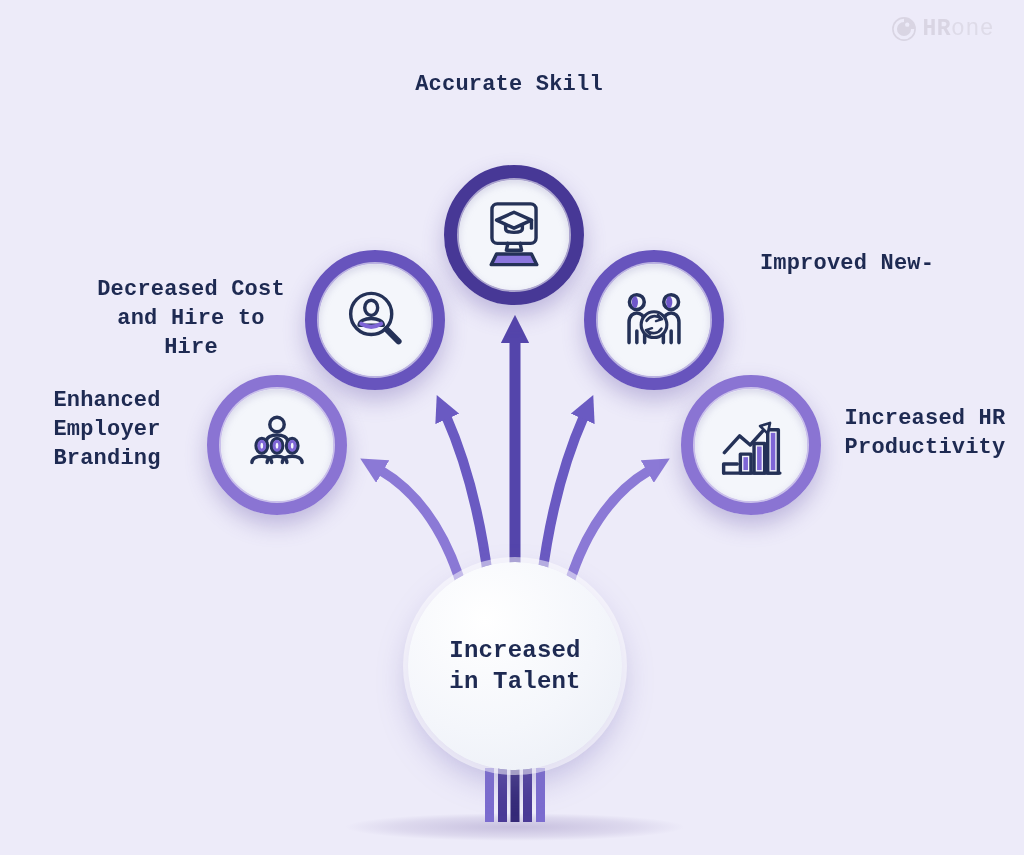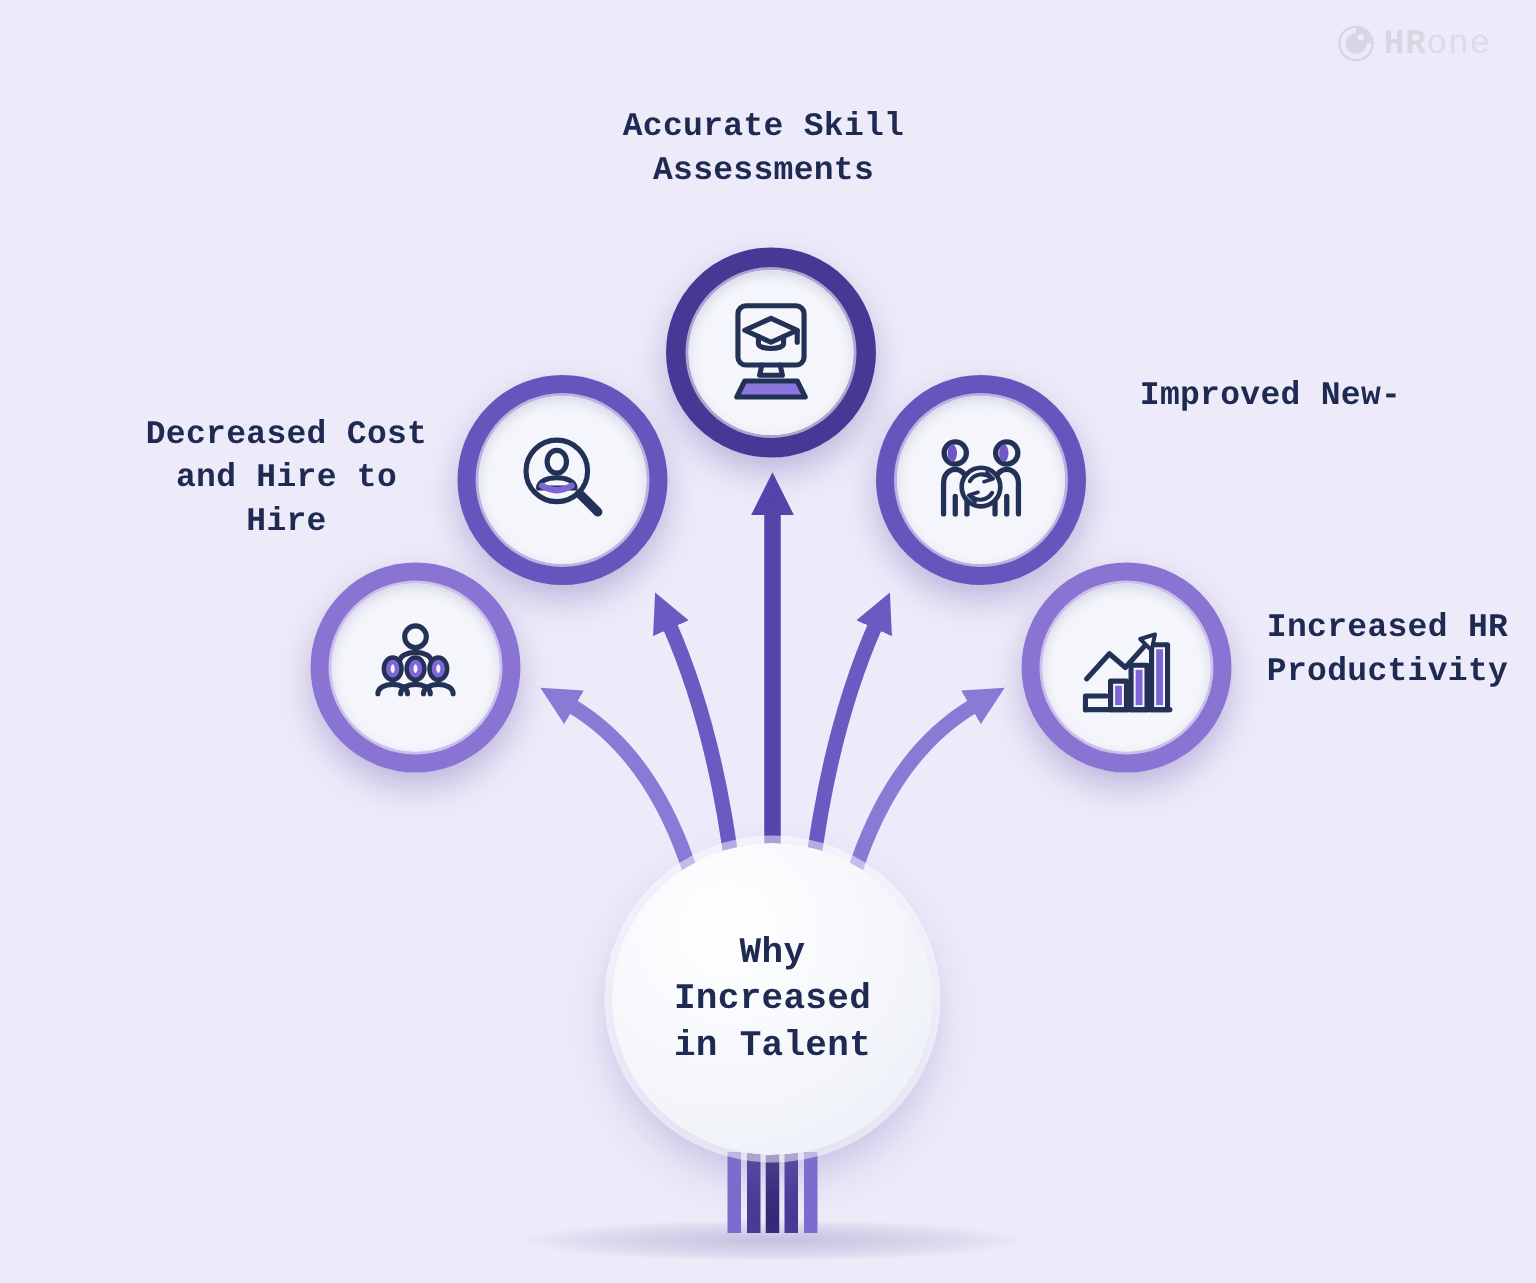--- a/index.html
+++ b/index.html
@@ -173,42 +173,45 @@
         <rect x="72" y="30" width="14" height="57" fill="#f4f6fb"></rect>
         <rect x="76" y="34" width="6" height="49" fill="#7e66d6" stroke="none"></rect>
         <path d="M15 60 L35 38 L49 50 L66 31"></path>
         <path d="M75 21 L72 35 L62 25 Z" fill="#f4f6fb" stroke-width="3.5"></path>
       </svg>
     </div>
   </div>
 
   <div class="label" style="left:389px; top:70px; width:240px;">
     <span>Accurate Skill</span>
-    <span>Assessments</span>
   </div>
 
   <div class="label" style="left:86px; top:234px; width:210px;margin-top:41px;">
     <span>Decreased Cost</span>
     <span>and Hire to</span>
     <span>Hire</span>
   </div>
 
+  <div class="label" style="left:17px; top:386px; width:180px;">
+    <span>Enhanced</span>
+    <span>Employer</span>
+    <span>Branding</span>
+  </div>
 
   <div class="label" style="left:727px; top:249px; width:240px;">
     <span>Improved New-</span>
   </div>
 
   <div class="label" style="left:805px; top:404px; width:240px;">
     <span>Increased HR</span>
     <span>Productivity</span>
   </div>
 
   <div class="center-circle">
     <div class="center-title">
-      <span>Why</span>
       <span>Increased</span>
       <span>in Talent</span>
     </div>
   </div>
 
   <div class="logo">
     <svg width="26" height="26" viewBox="0 0 24 24">
       <circle cx="12" cy="12" r="11" fill="#d9d5e3"></circle>
       <path d="M12 4 a8 8 0 1 0 8 8" stroke="#edebf9" stroke-width="3" fill="none"></path>
       <circle cx="15" cy="8" r="2" fill="#edebf9"></circle>

